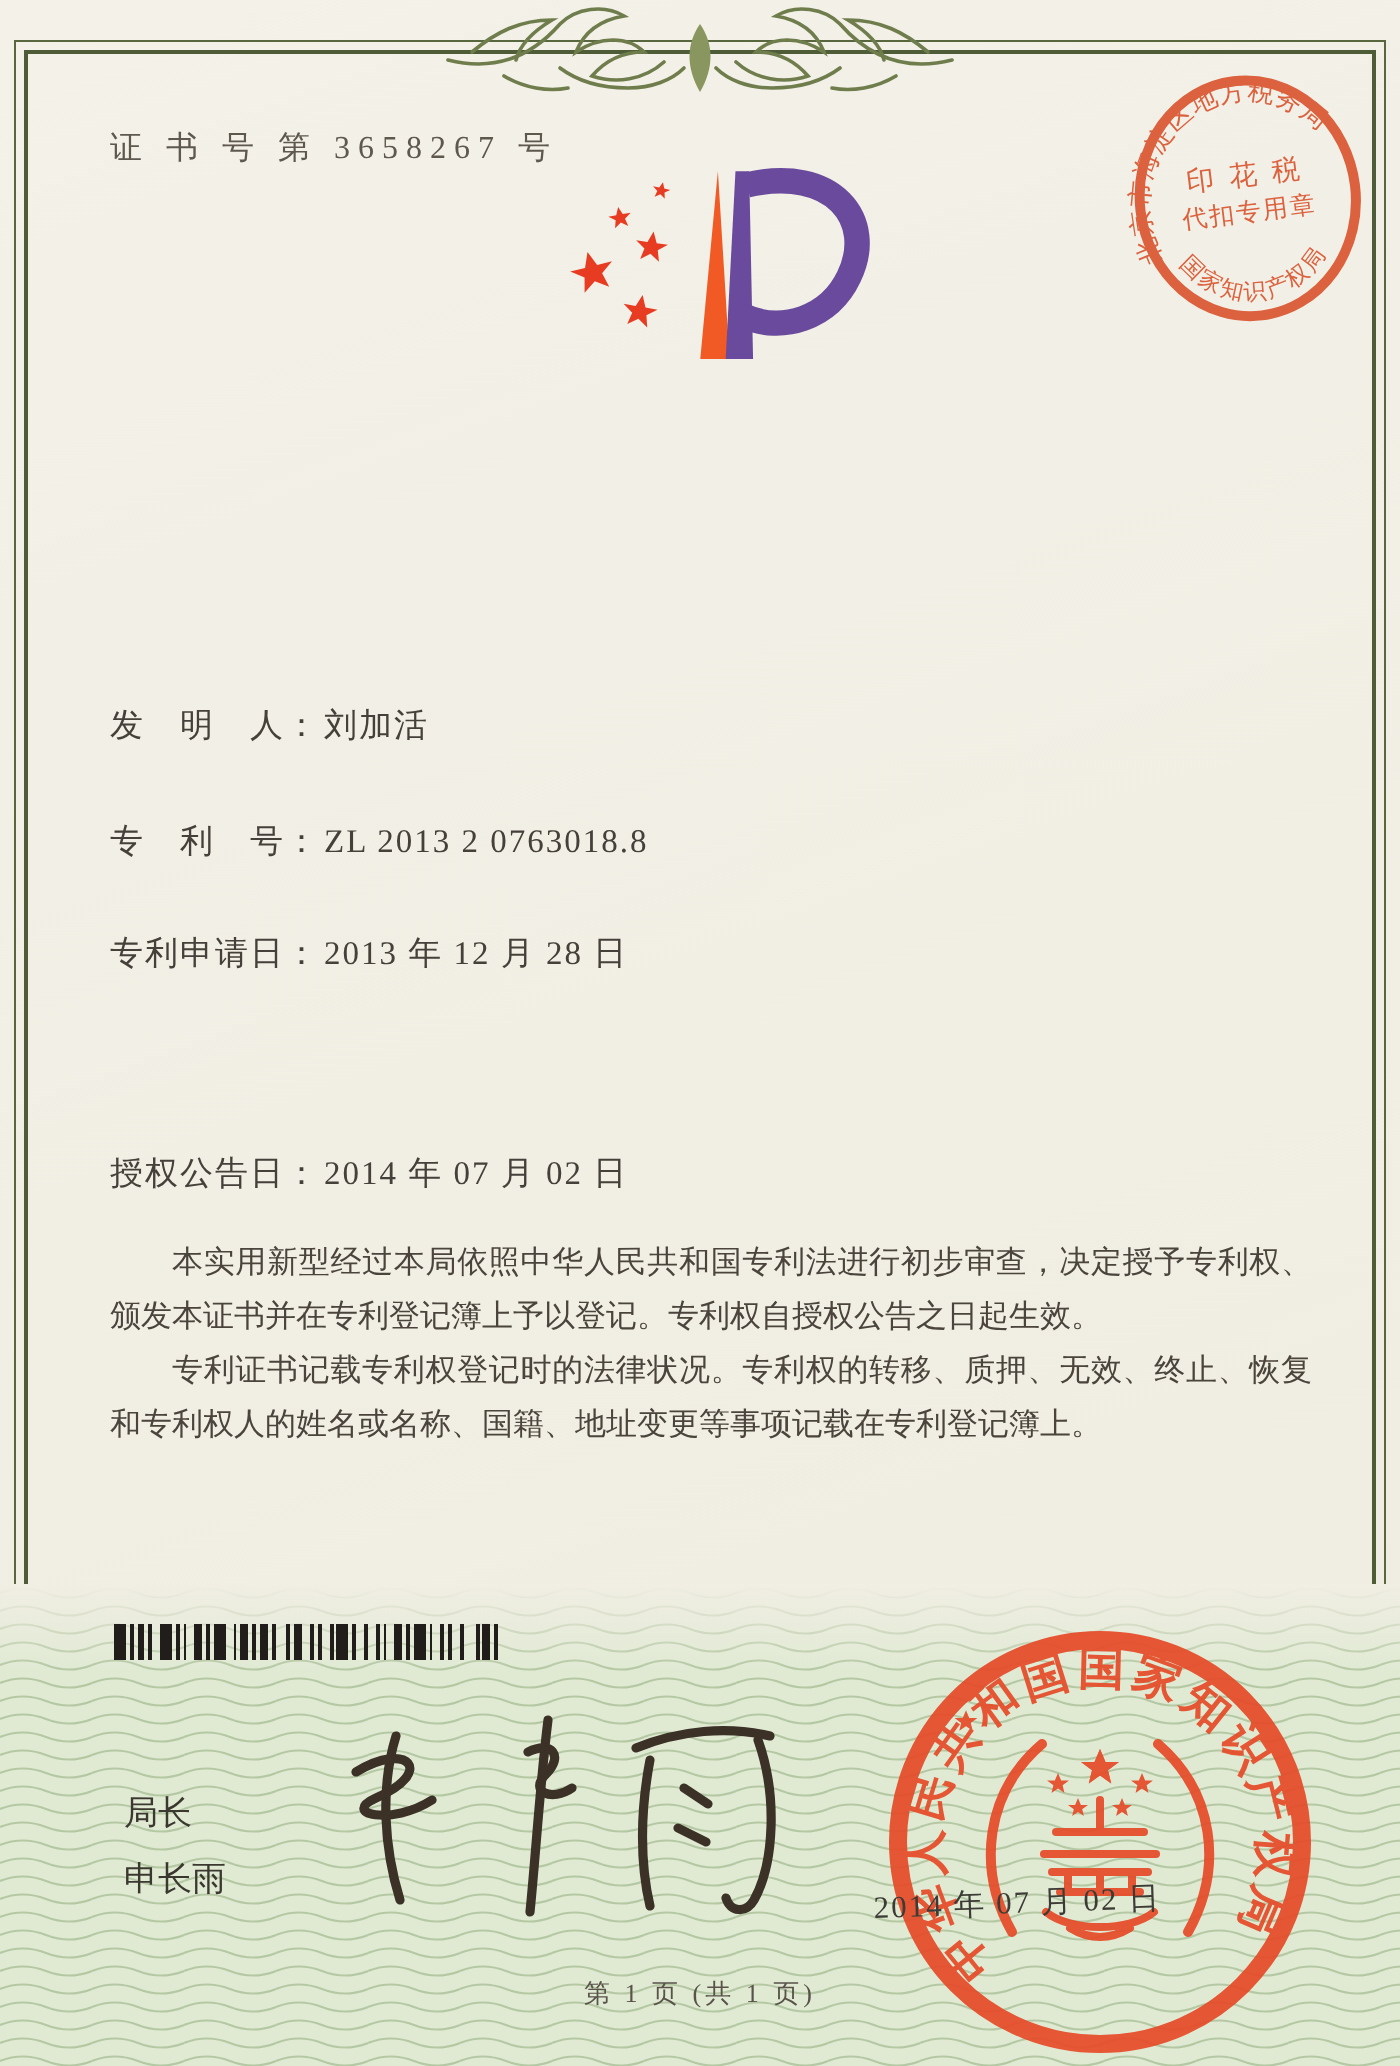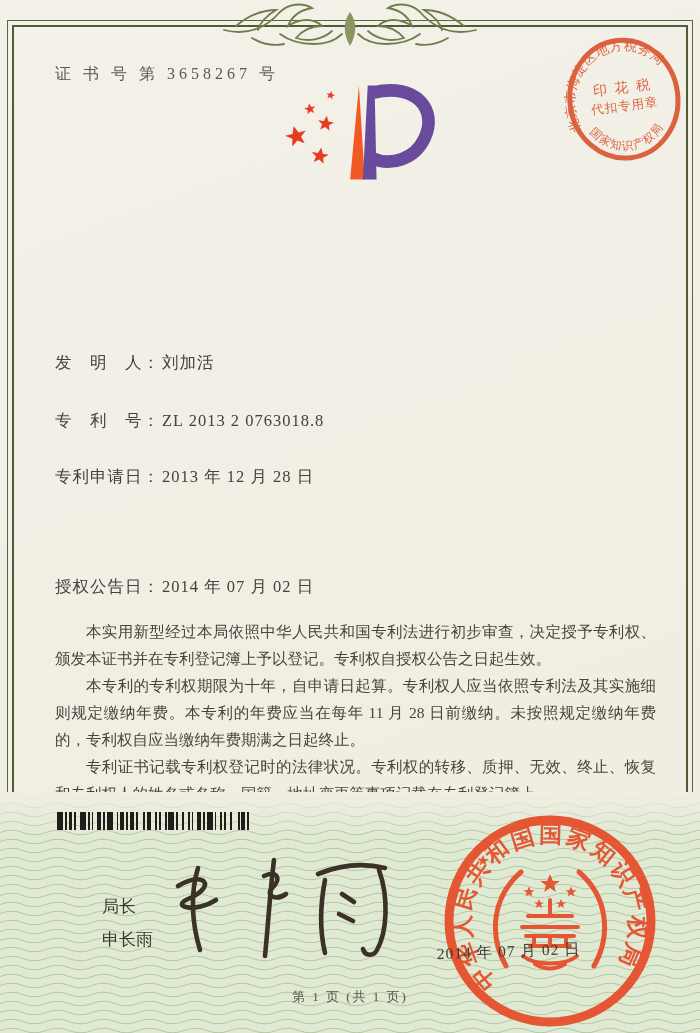--- a/index.html
+++ b/index.html
@@ -32,21 +32,21 @@
   .redacted span{display:inline-block;width:27px;height:34px;}
   .paras{position:absolute;left:55px;right:44px;top:606px;font-size:15.5px;line-height:27px;
     text-align:justify;color:#4a443c;margin-top:12px;}
   .paras p{margin:0;text-indent:2em;}
   
   .band{position:absolute;left:0;right:0;top:792px;bottom:0;}
   .band svg{position:absolute;inset:0;width:100%;height:100%;}
   .barcode{position:absolute;left:57px;top:812px;width:196px;height:18px;}
   .barcode i{position:absolute;top:0;height:100%;background:#201d1a;}
   .director{position:absolute;left:62px;top:890px;font-family:"Liberation Sans","DejaVu Sans",sans-serif;
-    font-size:17px;color:#3b3830;line-height:33px;margin-left:40px;}
+    font-size:17px;color:#3b3830;line-height:33px;}
   .signature{position:absolute;left:168px;top:852px;width:235px;height:112px;}
   .seal{position:absolute;left:435px;top:806px;width:230px;height:230px;}
   .page-info{position:absolute;left:0;right:0;top:988px;text-align:center;font-size:13px;
     letter-spacing:2px;color:#59534a;}
 </style>
 </head>
 <body>
 
 <div id="page">
 
@@ -124,21 +124,20 @@
   </div>
   <div class="field f3">
     <span>专利申请日：</span><span class="val">2013 年 12 月 28 日</span>
   </div>
   <div class="field f5">
     <span>授权公告日：</span><span class="val">2014 年 07 月 02 日</span>
   </div>
 
   <div class="paras">
     <p>本实用新型经过本局依照中华人民共和国专利法进行初步审查，决定授予专利权、颁发本证书并在专利登记簿上予以登记。专利权自授权公告之日起生效。</p>
-    <p>本专利的专利权期限为十年，自申请日起算。专利权人应当依照专利法及其实施细则规定缴纳年费。本专利的年费应当在每年 11 月 28 日前缴纳。未按照规定缴纳年费的，专利权自应当缴纳年费期满之日起终止。</p>
     <p>专利证书记载专利权登记时的法律状况。专利权的转移、质押、无效、终止、恢复和专利权人的姓名或名称、国籍、地址变更等事项记载在专利登记簿上。</p>
   </div>
 
   <div class="band">
     <svg preserveAspectRatio="none">
       <defs>
         <pattern id="waves" width="46" height="9" patternUnits="userSpaceOnUse">
           <path d="M0,4.5 Q 11.5,0 23,4.5 T 46,4.5" fill="none" stroke="#b5c8a4" stroke-width="1.1"></path>
         </pattern>
         <linearGradient id="fade" x1="0" y1="0" x2="0" y2="1">

